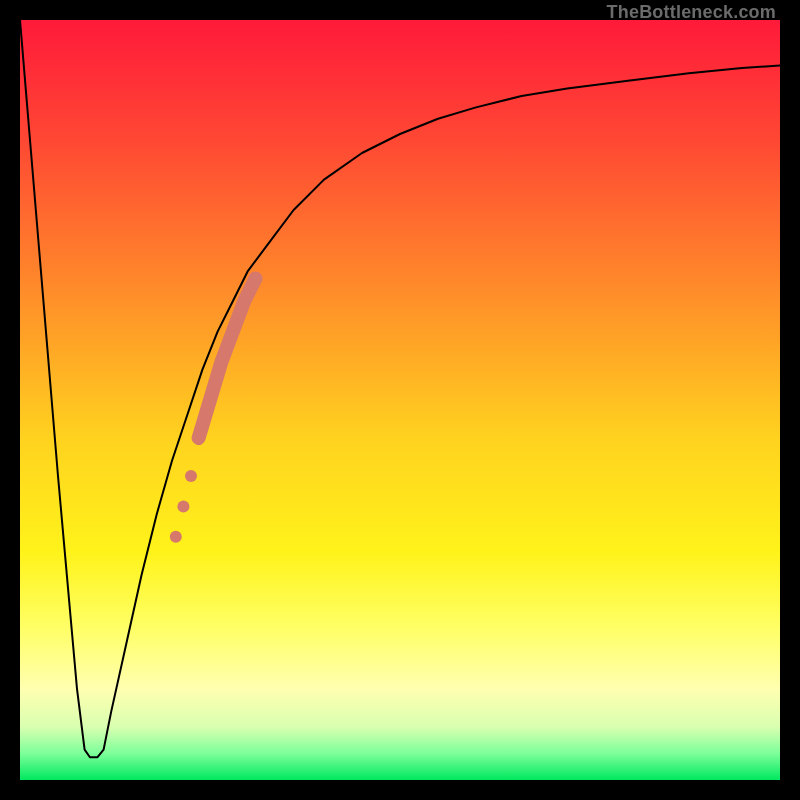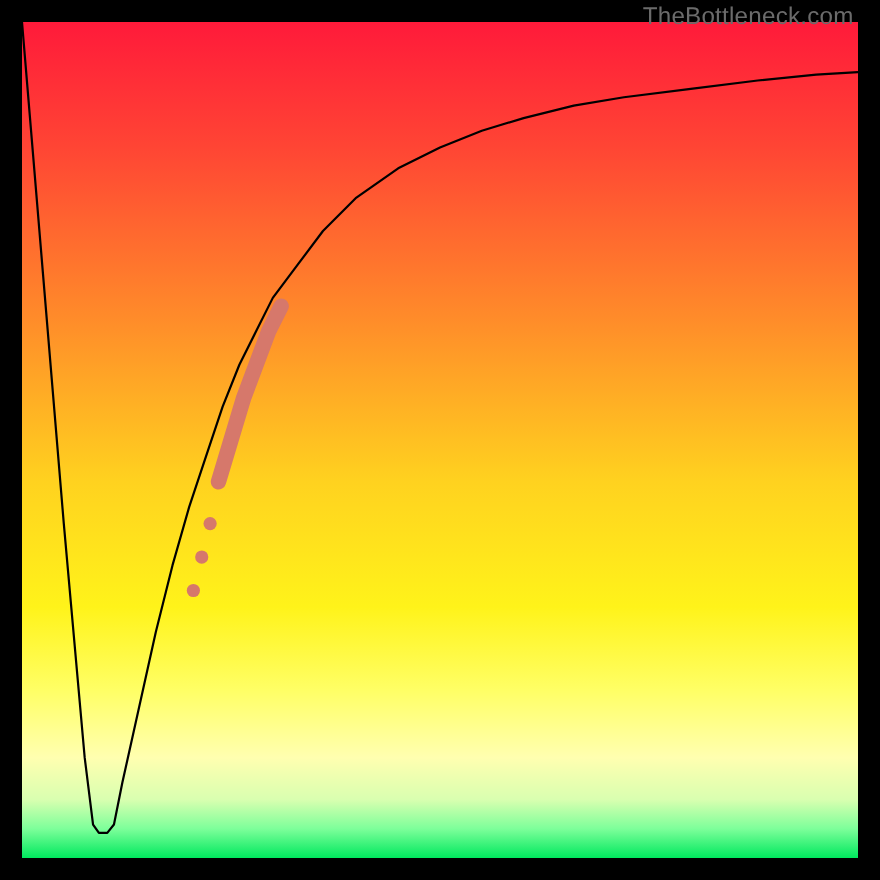--- a/index.html
+++ b/index.html
@@ -23,22 +23,22 @@
     position: absolute;
     left: 0;
     top: 0;
     width: 760px;
     height: 760px;
   }
   .watermark {
     position: absolute;
     top: 2px;
     right: 24px;
-    font-size: 22px;
-    font-weight: 400;
+    font-size: 18px;
+    font-weight: 700;
     color: #6b6b6b;
     letter-spacing: 0.2px;
     text-align: center;
   }
 </style>
 </head>
 <body>
 
 <div class="frame">
   <svg class="plot" viewBox="0 0 760 760">

